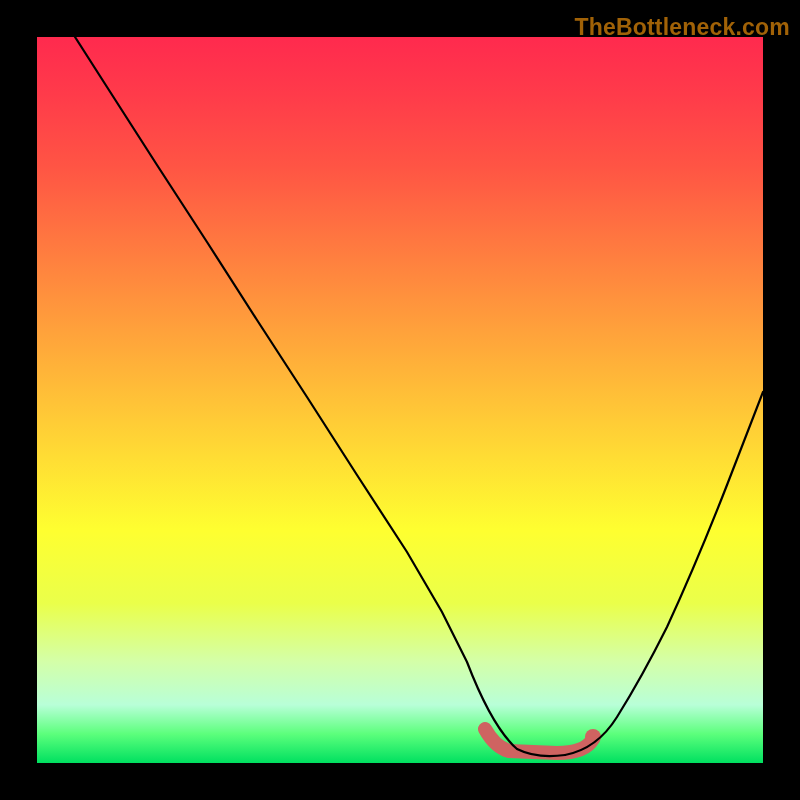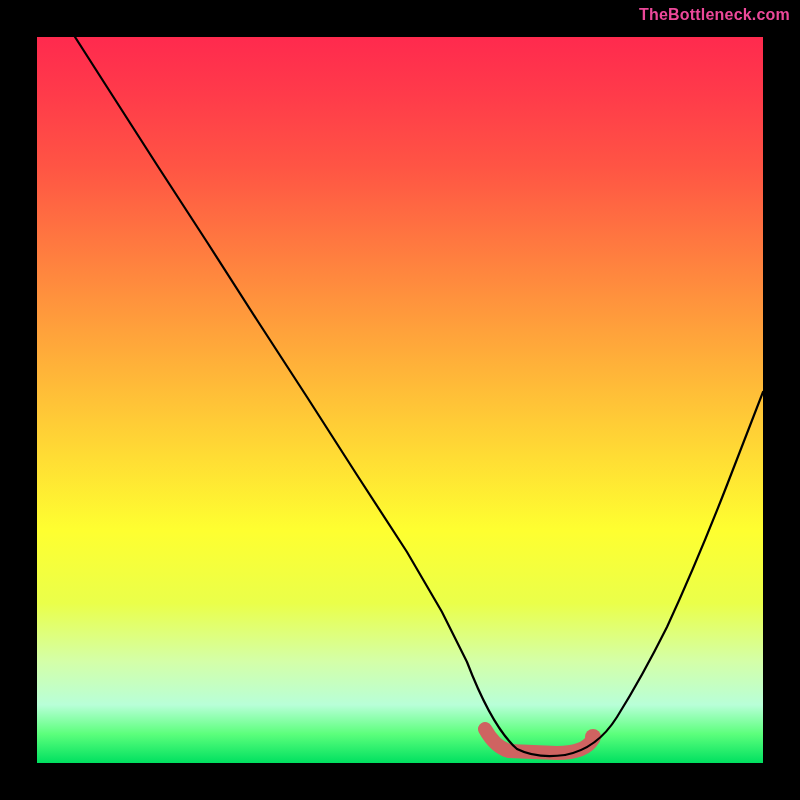--- a/index.html
+++ b/index.html
@@ -36,26 +36,26 @@
       #feff30 68%,
       #eaff4a 78%,
       #d4ffa8 86%,
       #b8ffd8 92%,
       #5cff7c 96%,
       #00e060 100%
     );
   }
   .watermark {
     position: absolute;
-    top: 6px;
+    top: 14px;
     right: 10px;
     font-family: Arial, Helvetica, sans-serif;
-    font-size: 16px;
+    font-size: 23px;
     font-weight: bold;
-    color: #ec4899;
+    color: #a16207;
     letter-spacing: 0.2px;
   }
   svg.curve {
     position: absolute;
     left: 0;
     top: 0;
   }
   .highlight {
     stroke: #cf6361;
     fill: none;

